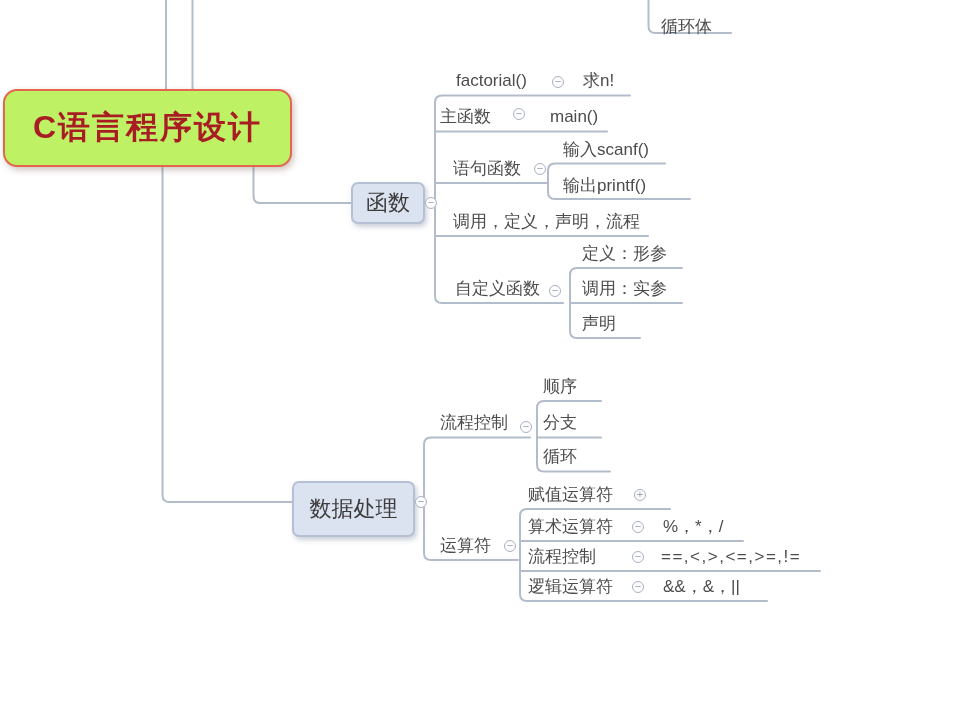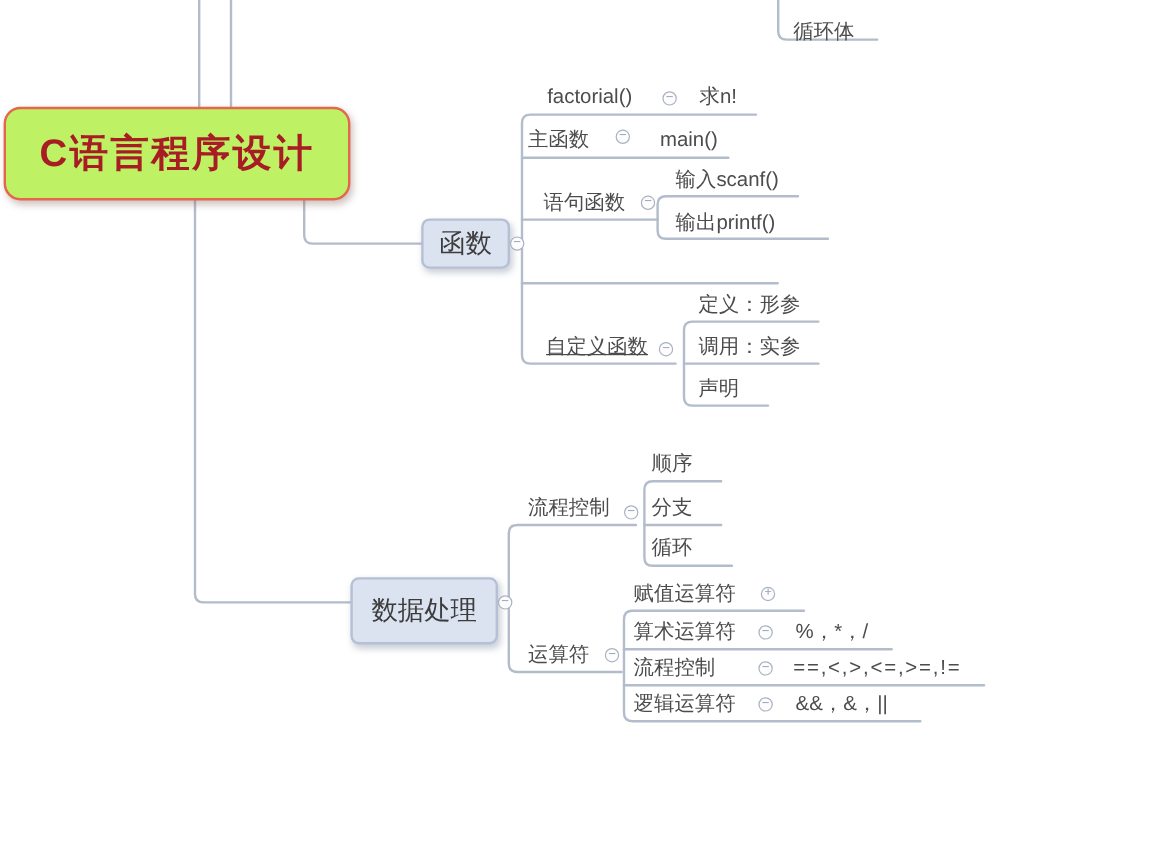--- a/index.html
+++ b/index.html
@@ -85,22 +85,23 @@
 
   <div class="t" style="left:661px;top:5px;margin-top:12px;">循环体</div>
 
   <div class="t" style="left:456px;top:71px;">factorial()</div>
   <div class="t" style="left:583px;top:71px;">求n!</div>
   <div class="t" style="left:440px;top:107px;">主函数</div>
   <div class="t" style="left:550px;top:107px;">main()</div>
   <div class="t" style="left:563px;top:140px;">输入scanf()</div>
   <div class="t" style="left:453px;top:159px;">语句函数</div>
   <div class="t" style="left:563px;top:176px;">输出printf()</div>
+  <div class="t" style="left:453px;top:212px;">调用，定义，声明，流程</div>
   <div class="t" style="left:582px;top:244px;">定义：形参</div>
-  <div class="t" style="left:455px;top:279px;text-decoration:underline;">自定义函数</div>
+  <div class="t" style="left:455px;top:279px;">自定义函数</div>
   <div class="t" style="left:582px;top:279px;">调用：实参</div>
   <div class="t" style="left:582px;top:314px;">声明</div>
 
   <div class="t" style="left:543px;top:377px;">顺序</div>
   <div class="t" style="left:440px;top:413px;">流程控制</div>
   <div class="t" style="left:543px;top:413px;">分支</div>
   <div class="t" style="left:543px;top:447px;">循环</div>
   <div class="t" style="left:528px;top:485px;">赋值运算符</div>
   <div class="t" style="left:528px;top:517px;">算术运算符</div>
   <div class="t" style="left:663px;top:517px;">%，*，/</div>

